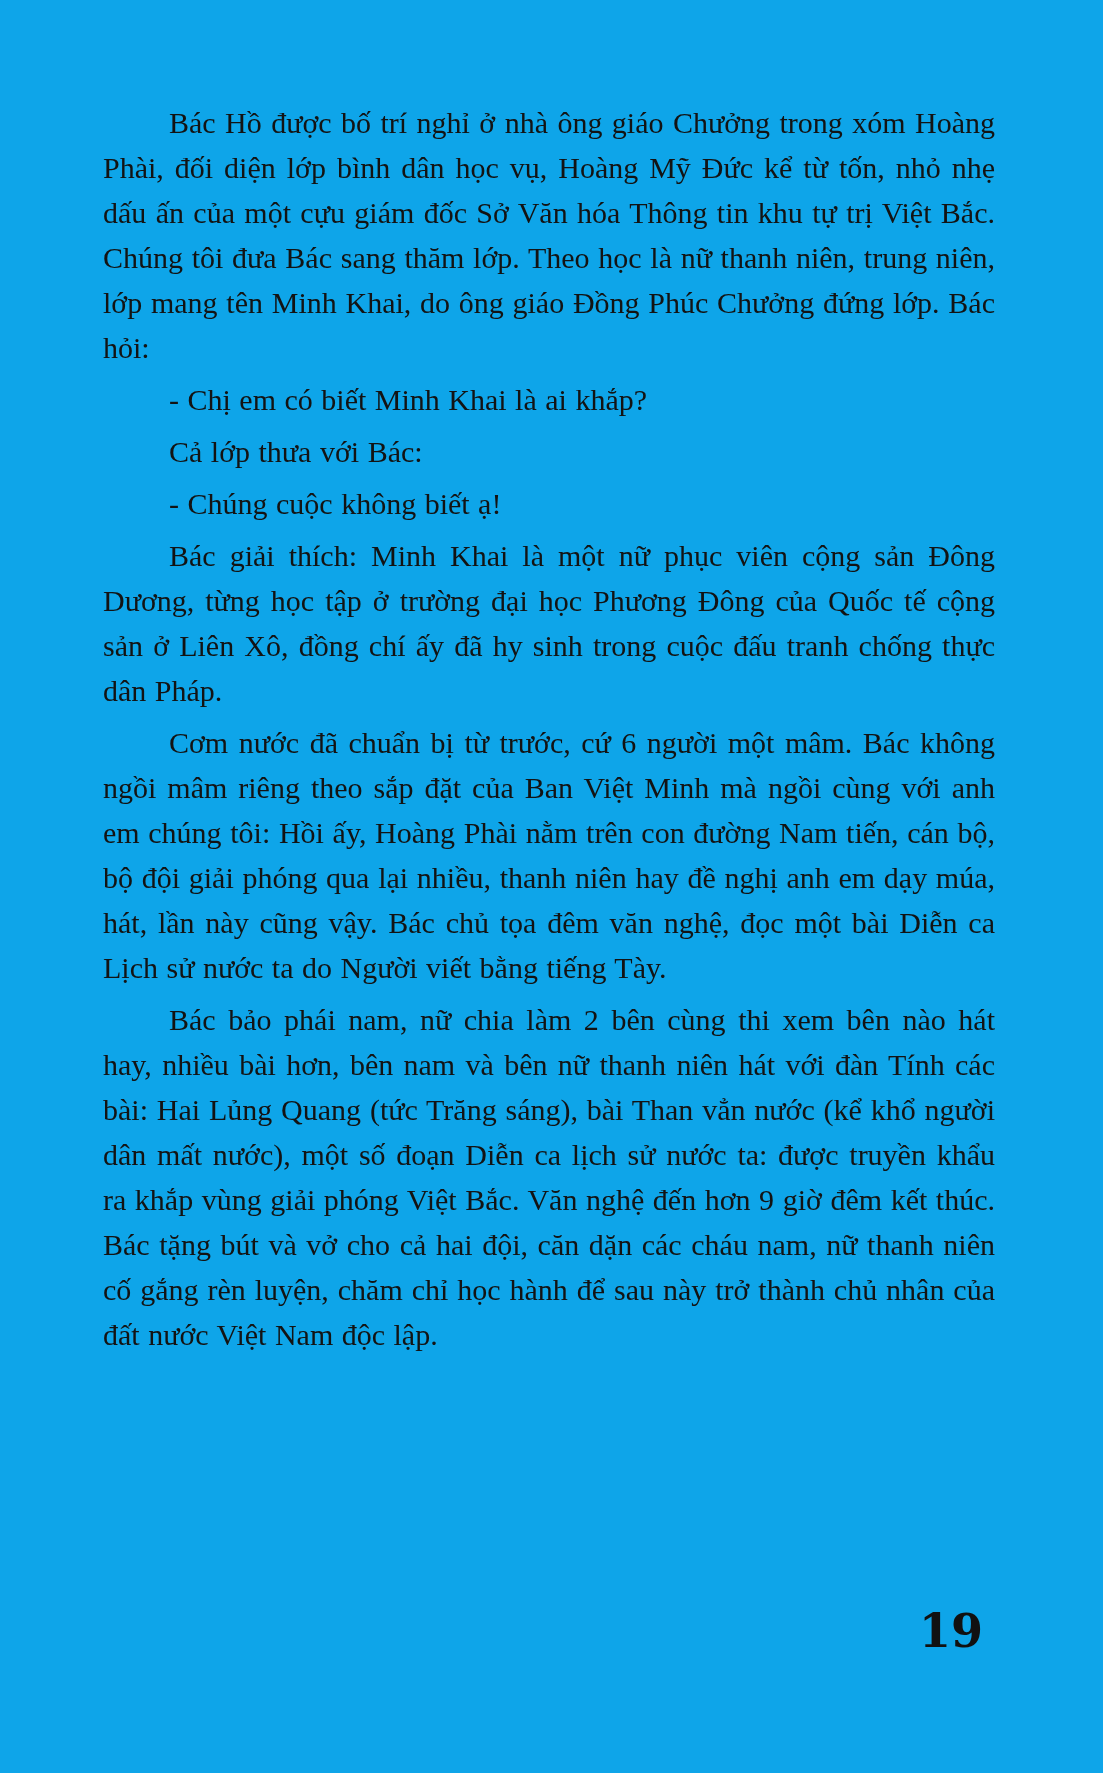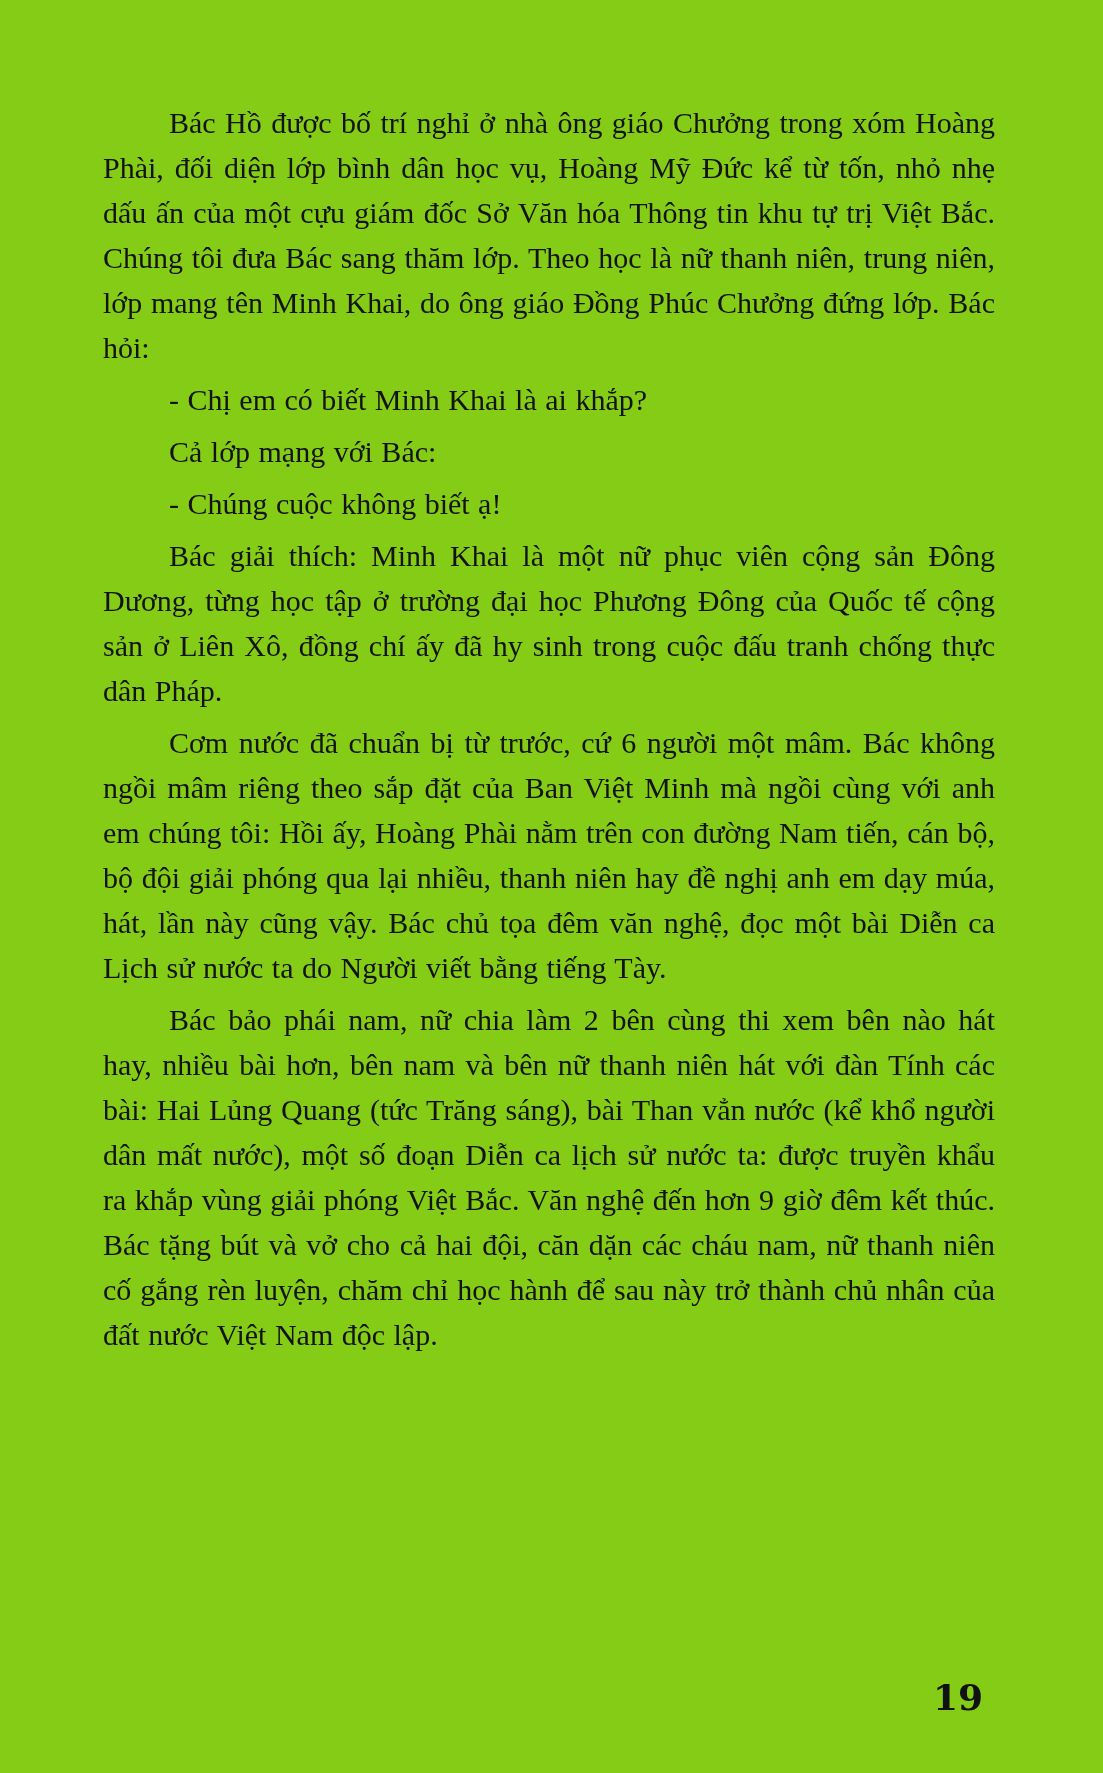--- a/index.html
+++ b/index.html
@@ -4,56 +4,56 @@
 <style>
   html, body {
     margin: 0;
     padding: 0;
     background: #ffffff;
   }
   .page {
     position: relative;
     width: 1103px;
     height: 1773px;
-    background: #84cc16;
+    background: #0ea5e9;
     overflow: hidden;
     font-family: "Liberation Serif", "DejaVu Serif", serif;
     color: #131313;
   }
   .text-block {
     position: absolute;
     left: 103px;
     top: 100px;
     width: 892px;
   }
   .text-block p {
     margin: 0 0 7px 0;
     font-size: 30px;
     line-height: 45px;
     text-align: justify;
     text-indent: 66px;
     word-spacing: 1px;
   }
   .page-number {
     position: absolute;
-    top: 1676px;
+    top: 1604px;
     right: 120px;
-    font-size: 36px;
+    font-size: 46px;
     font-weight: bold;
     color: #111111;
     font-family: "DejaVu Serif", "Liberation Serif", serif;
   }
 </style>
 </head>
 <body>
 
 <div class="page">
   <div class="text-block">
     <p>Bác Hồ được bố trí nghỉ ở nhà ông giáo Chưởng trong xóm Hoàng Phài, đối diện lớp bình dân học vụ, Hoàng Mỹ Đức kể từ tốn, nhỏ nhẹ dấu ấn của một cựu giám đốc Sở Văn hóa Thông tin khu tự trị Việt Bắc. Chúng tôi đưa Bác sang thăm lớp. Theo học là nữ thanh niên, trung niên, lớp mang tên Minh Khai, do ông giáo Đồng Phúc Chưởng đứng lớp. Bác hỏi:</p>
     <p>- Chị em có biết Minh Khai là ai khắp?</p>
-    <p>Cả lớp mạng với Bác:</p>
+    <p>Cả lớp thưa với Bác:</p>
     <p>- Chúng cuộc không biết ạ!</p>
     <p>Bác giải thích: Minh Khai là một nữ phục viên cộng sản Đông Dương, từng học tập ở trường đại học Phương Đông của Quốc tế cộng sản ở Liên Xô, đồng chí ấy đã hy sinh trong cuộc đấu tranh chống thực dân Pháp.</p>
     <p>Cơm nước đã chuẩn bị từ trước, cứ 6 người một mâm. Bác không ngồi mâm riêng theo sắp đặt của Ban Việt Minh mà ngồi cùng với anh em chúng tôi: Hồi ấy, Hoàng Phài nằm trên con đường Nam tiến, cán bộ, bộ đội giải phóng qua lại nhiều, thanh niên hay đề nghị anh em dạy múa, hát, lần này cũng vậy. Bác chủ tọa đêm văn nghệ, đọc một bài Diễn ca Lịch sử nước ta do Người viết bằng tiếng Tày.</p>
     <p>Bác bảo phái nam, nữ chia làm 2 bên cùng thi xem bên nào hát hay, nhiều bài hơn, bên nam và bên nữ thanh niên hát với đàn Tính các bài: Hai Lủng Quang (tức Trăng sáng), bài Than vẳn nước (kể khổ người dân mất nước), một số đoạn Diễn ca lịch sử nước ta: được truyền khẩu ra khắp vùng giải phóng Việt Bắc. Văn nghệ đến hơn 9 giờ đêm kết thúc. Bác tặng bút và vở cho cả hai đội, căn dặn các cháu nam, nữ thanh niên cố gắng rèn luyện, chăm chỉ học hành để sau này trở thành chủ nhân của đất nước Việt Nam độc lập.</p>
   </div>
   <div class="page-number">19</div>
 </div>
 
 </body></html>

